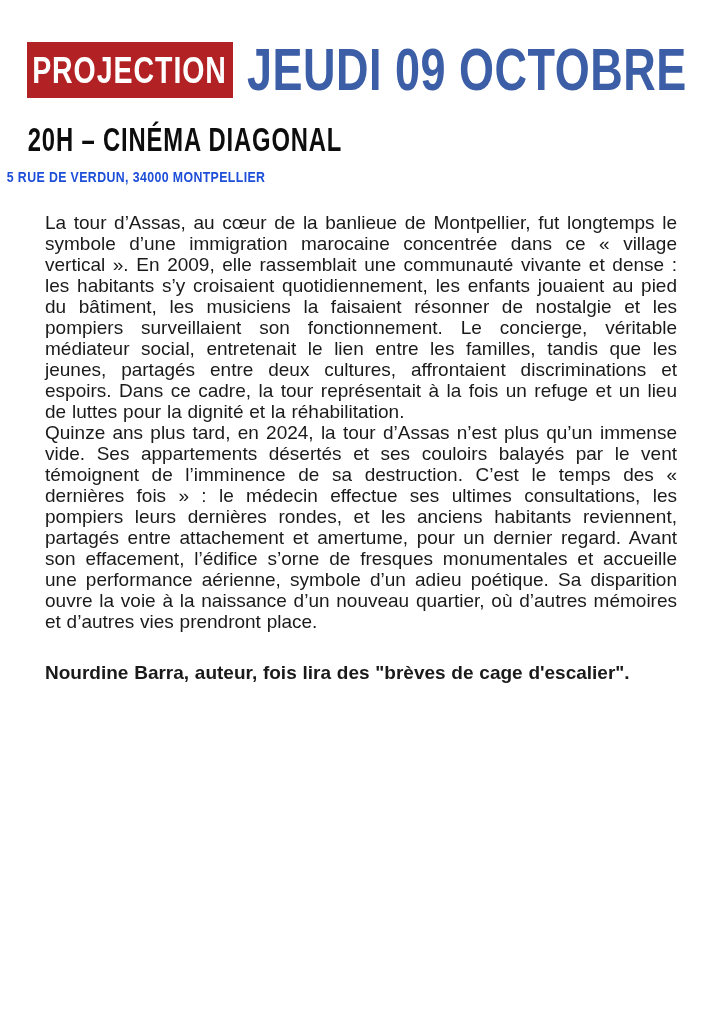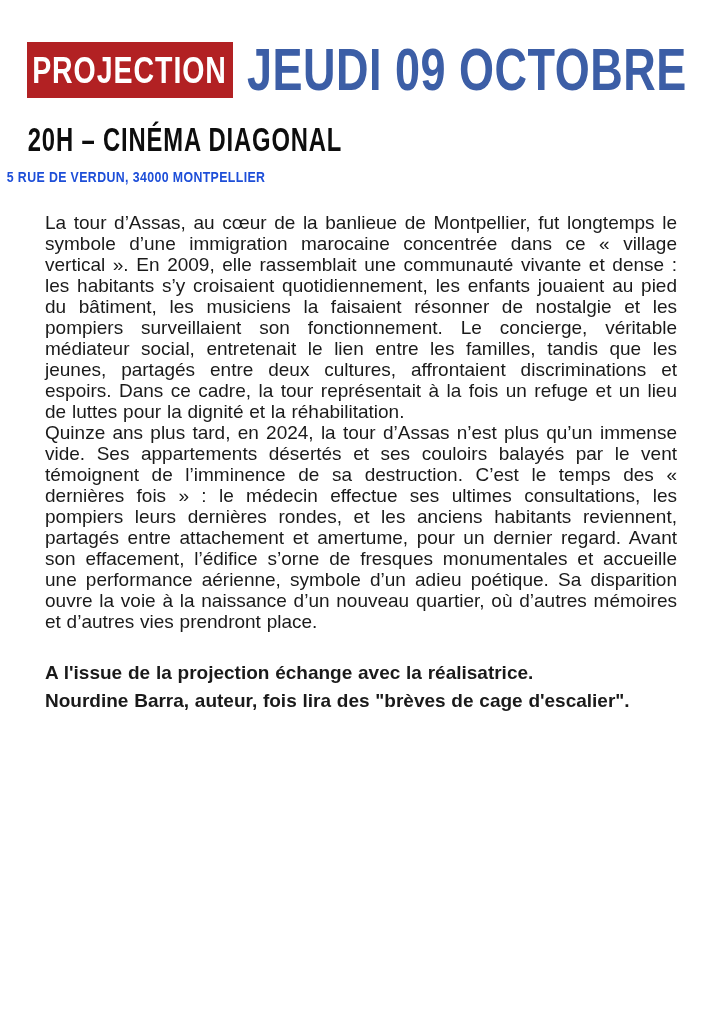--- a/index.html
+++ b/index.html
@@ -122,18 +122,17 @@
 
   <div class="address-line">
     <span class="address-text">5 RUE DE VERDUN, 34000 MONTPELLIER</span>
   </div>
 
   <div class="content">
     <p>La tour d’Assas, au cœur de la banlieue de Montpellier, fut longtemps le symbole d’une immigration marocaine concentrée dans ce « village vertical ». En 2009, elle rassemblait une communauté vivante et dense : les habitants s’y croisaient quotidiennement, les enfants jouaient au pied du bâtiment, les musiciens la faisaient résonner de nostalgie et les pompiers surveillaient son fonctionnement. Le concierge, véritable médiateur social, entretenait le lien entre les familles, tandis que les jeunes, partagés entre deux cultures, affrontaient discriminations et espoirs. Dans ce cadre, la tour représentait à la fois un refuge et un lieu de luttes pour la dignité et la réhabilitation.</p>
     <p>Quinze ans plus tard, en 2024, la tour d’Assas n’est plus qu’un immense vide. Ses appartements désertés et ses couloirs balayés par le vent témoignent de l’imminence de sa destruction. C’est le temps des « dernières fois » : le médecin effectue ses ultimes consultations, les pompiers leurs dernières rondes, et les anciens habitants reviennent, partagés entre attachement et amertume, pour un dernier regard. Avant son effacement, l’édifice s’orne de fresques monumentales et accueille une performance aérienne, symbole d’un adieu poétique. Sa disparition ouvre la voie à la naissance d’un nouveau quartier, où d’autres mémoires et d’autres vies prendront place.</p>
 
     <div class="footer-block">
-      <p>A l'issue de la projection échange avec la réalisatrice.</p>
       <p>Nourdine Barra, auteur, fois lira des "brèves de cage d'escalier".</p>
     </div>
   </div>
 
 </div>
 
 </body></html>

